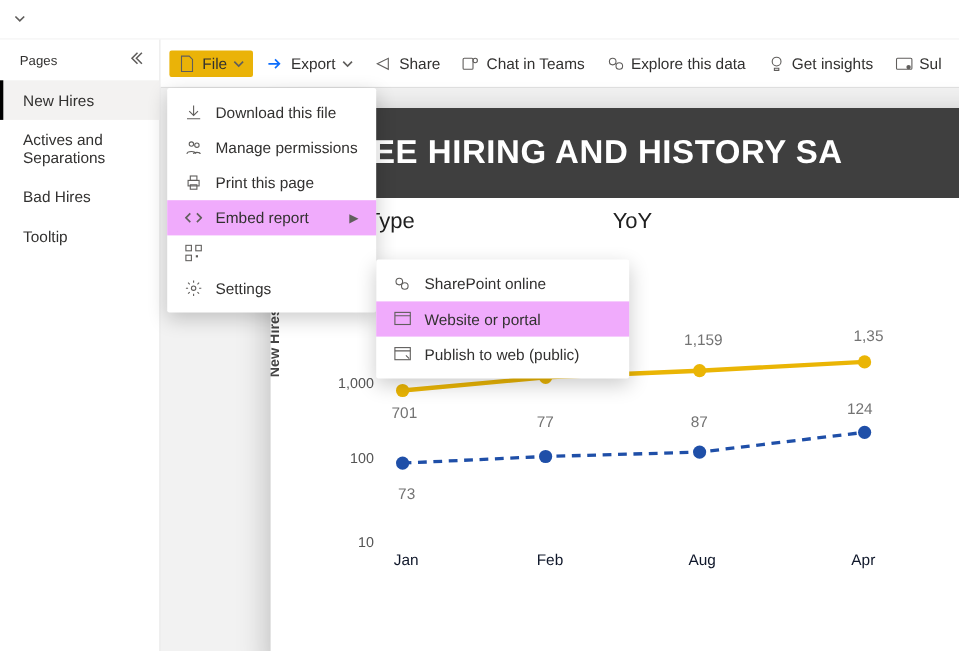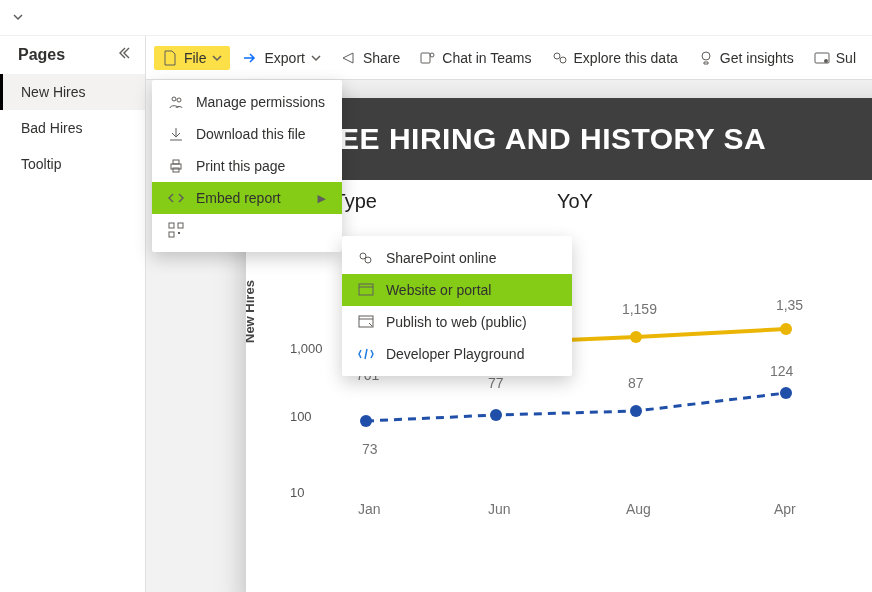--- a/index.html
+++ b/index.html
@@ -5,49 +5,49 @@
   * { box-sizing: border-box; margin: 0; padding: 0; font-family: "Segoe UI", Arial, sans-serif; }
   body { background: #fff; width: 872px; height: 592px; overflow: hidden; color: #323130; }
 
   .topbar { height: 36px; display: flex; align-items: center; padding: 0 12px; border-bottom: 1px solid #f0f0f0; font-size: 14px; }
   .topbar .fname { margin-right: 6px; }
   .topbar .chev { color: #605e5c; }
 
   .main { display: flex; height: calc(592px - 36px); }
 
   .sidebar { width: 180px; border-right: 1px solid #e0e0e0; background: #fff; }
-  .sidebar-head { display:flex; justify-content:space-between; align-items:center; padding: 10px 14px 10px 18px; font-weight:700; font-size:16px; }
+  .sidebar-head { display:flex; justify-content:space-between; align-items:center; padding: 10px 14px 10px 18px; font-weight:400; font-size:12px; }
   .side-item { padding: 10px 14px 10px 18px; font-size:14px; cursor: pointer; border-left: 3px solid transparent; }
   .side-item.active { background:#f3f2f1; border-left-color:#000; font-weight:400; }
 
   .workspace { flex:1; position:relative; background:#f2f2f2; }
   .toolbar { height: 44px; display:flex; align-items:center; background:#fff; border-bottom:1px solid #e0e0e0; padding: 0 8px; font-size:14px; gap: 4px; }
   .toolbar .tbtn { display:flex; align-items:center; gap:6px; padding: 4px 8px; cursor:pointer; border-radius: 2px; white-space: nowrap; }
-  .toolbar .tbtn.active { background:#fde047; }
+  .toolbar .tbtn.active { background:#eab308; }
   .tb-icon { display:inline-flex; width:16px; height:16px; color:#605e5c; }
 
   .report-area { position:absolute; left: 0; right:0; top:44px; bottom:0; padding: 18px 0 0 100px; }
   .report-card { background:#fff; border-radius:12px; box-shadow: 0 8px 30px rgba(0,0,0,0.25); overflow:hidden; height: 510px; width: 690px; }
   .card-header { background:#3f3f3f; color:#fff; padding: 24px 30px; font-size: 30px; font-weight: 700; letter-spacing: .5px; white-space:nowrap; overflow:hidden; }
   .card-body { padding: 10px 20px; position:relative; height: calc(100% - 86px); }
   .chart-titles { display:flex; font-size:20px; color:#202020; }
   .chart-titles .t1 { margin-left: 8px; }
   .chart-titles .t2 { margin-left: 180px; }
 
   .chart { position:relative; margin-top: 40px; height: 320px; }
   .yaxis-title { position:absolute; left:-24px; top: 90px; transform: rotate(-90deg); transform-origin:left top; font-size:13px; font-weight:600; color:#444; }
-  .ytick { position:absolute; left: 24px; width:50px; font-size:13px; color:#555; }
-  .xtick { position:absolute; bottom: -6px; font-size:14px; color:#737373; }
+  .ytick { position:absolute; left: 24px; width:50px; text-align:right; font-size:13px; color:#555; }
+  .xtick { position:absolute; bottom: -6px; font-size:14px; color:#0f172a; }
   svg.plot { position:absolute; left: 80px; top: 0; width: 560px; height: 300px; overflow:visible; }
   .val-label { position:absolute; font-size:14px; color:#737373; }
 
   
   .menu { position:absolute; background:#fff; box-shadow: 0 6px 18px rgba(0,0,0,0.2); border-radius:2px; padding: 6px 0; font-size:14px; z-index: 10; min-width: 190px; }
   .menu .mi { display:flex; align-items:center; gap:12px; padding: 8px 16px; cursor:pointer; white-space:nowrap; }
-  .menu .mi:hover, .menu .mi.hover { background:#84cc16; }
+  .menu .mi:hover, .menu .mi.hover { background:#f0abfc; }
   .menu .mi .mi-icon { width:16px; height:16px; display:inline-flex; color:#605e5c; }
   .menu .mi .mi-arr { margin-left:auto; color:#605e5c; font-size:11px; }
 </style>
 </head>
 <body>
 
 <div class="topbar">
   <span class="chev">
     <svg width="12" height="12" viewBox="0 0 12 12">
         <path d="M2 4l4 4 4-4" fill="none" stroke="currentColor" stroke-width="1.5"></path>
@@ -59,20 +59,21 @@
   <div class="sidebar">
     <div class="sidebar-head">
       <span>Pages</span>
       <span>
         <svg width="14" height="14" viewBox="0 0 14 14">
             <path d="M8 2L3 7l5 5M12 2L7 7l5 5" fill="none" stroke="#605e5c" stroke-width="1.4"></path>
           </svg>
       </span>
     </div>
     <div class="side-item active">New Hires</div>
+    <div class="side-item">Actives and Separations</div>
     <div class="side-item">Bad Hires</div>
     <div class="side-item">Tooltip</div>
   </div>
 
   <div class="workspace">
     <div class="toolbar">
       <div class="tbtn active">
         <span class="tb-icon">
             <svg viewBox="0 0 16 16">
               <path d="M3 1h7l3 3v11H3z" fill="none" stroke="currentColor"></path>
@@ -137,34 +138,34 @@
             </svg>
           </span>
         <span>Sul</span>
       </div>
     </div>
 
     <div class="menu" style="left:6px; top:44px;">
       <div class="mi">
           <span class="mi-icon">
             <svg viewBox="0 0 16 16">
+              <path d="M8 2v8M4 7l4 4 4-4M2 14h12" fill="none" stroke="currentColor"></path>
+            </svg>
+          </span>
+          <span>Download this file</span>
+        </div>
+      <div class="mi">
+          <span class="mi-icon">
+            <svg viewBox="0 0 16 16">
               <circle cx="6" cy="5" r="2" fill="none" stroke="currentColor"></circle>
               <circle cx="11" cy="6" r="2" fill="none" stroke="currentColor"></circle>
               <path d="M2 14c0-3 8-3 8 0M8 14c0-2 6-2 6 0" fill="none" stroke="currentColor"></path>
             </svg>
           </span>
           <span>Manage permissions</span>
-        </div>
-      <div class="mi">
-          <span class="mi-icon">
-            <svg viewBox="0 0 16 16">
-              <path d="M8 2v8M4 7l4 4 4-4M2 14h12" fill="none" stroke="currentColor"></path>
-            </svg>
-          </span>
-          <span>Download this file</span>
         </div>
       <div class="mi">
           <span class="mi-icon">
             <svg viewBox="0 0 16 16">
               <rect x="3" y="6" width="10" height="5" fill="none" stroke="currentColor"></rect>
               <rect x="5" y="2" width="6" height="4" fill="none" stroke="currentColor"></rect>
               <rect x="5" y="10" width="6" height="4" fill="none" stroke="currentColor"></rect>
             </svg>
           </span>
           <span>Print this page</span>
@@ -181,20 +182,29 @@
       <div class="mi">
           <span class="mi-icon">
             <svg viewBox="0 0 16 16">
               <rect x="1" y="1" width="5" height="5" fill="none" stroke="currentColor"></rect>
               <rect x="10" y="1" width="5" height="5" fill="none" stroke="currentColor"></rect>
               <rect x="1" y="10" width="5" height="5" fill="none" stroke="currentColor"></rect>
               <rect x="10" y="10" width="2" height="2" fill="currentColor"></rect>
             </svg>
           </span>
         </div>
+      <div class="mi">
+          <span class="mi-icon">
+            <svg viewBox="0 0 16 16">
+              <circle cx="8" cy="8" r="2" fill="none" stroke="currentColor"></circle>
+              <path d="M8 1v2M8 13v2M1 8h2M13 8h2M3 3l1.5 1.5M11.5 11.5L13 13M3 13l1.5-1.5M11.5 4.5L13 3" stroke="currentColor"></path>
+            </svg>
+          </span>
+          <span>Settings</span>
+        </div>
     </div>
 
     <div class="menu" style="left:196px; top:200px; min-width:230px;">
       <div class="mi">
           <span class="mi-icon">
             <svg viewBox="0 0 16 16">
               <circle cx="5" cy="6" r="3" fill="none" stroke="currentColor"></circle>
               <circle cx="10" cy="10" r="3" fill="none" stroke="currentColor"></circle>
             </svg>
           </span>
@@ -210,28 +220,20 @@
           <span>Website or portal</span>
         </div>
       <div class="mi">
           <span class="mi-icon">
             <svg viewBox="0 0 16 16">
               <rect x="1" y="2" width="14" height="11" fill="none" stroke="currentColor"></rect>
               <path d="M1 5h14M11 9l3 3" stroke="currentColor"></path>
             </svg>
           </span>
           <span>Publish to web (public)</span>
-        </div>
-      <div class="mi">
-          <span class="mi-icon">
-            <svg viewBox="0 0 16 16">
-              <path d="M3 4l-2 4 2 4M13 4l2 4-2 4M9 3L7 13" fill="none" stroke="#1f7de0" stroke-width="1.5"></path>
-            </svg>
-          </span>
-          <span>Developer Playground</span>
         </div>
     </div>
 
     <div class="report-area">
       <div class="report-card">
         <div class="card-header">LOYEE HIRING AND HISTORY SA</div>
         <div class="card-body">
           <div class="chart-titles">
             <span class="t1">res by Type</span>
             <span class="t2">YoY</span>
@@ -263,21 +265,21 @@
               <circle cx="440" cy="76" r="6" fill="#eab505"></circle>
 
               <polyline points="20,168 150,162 290,158 440,140" fill="none" stroke="#1f4fa8" stroke-width="3" stroke-dasharray="8 6"></polyline>
               <circle cx="20" cy="168" r="6" fill="#1f4fa8"></circle>
               <circle cx="150" cy="162" r="6" fill="#1f4fa8"></circle>
               <circle cx="290" cy="158" r="6" fill="#1f4fa8"></circle>
               <circle cx="440" cy="140" r="6" fill="#1f4fa8"></circle>
             </svg>
 
             <div class="xtick" style="left:92px; top:248px;">Jan</div>
-            <div class="xtick" style="left:222px; top:248px;">Jun</div>
+            <div class="xtick" style="left:222px; top:248px;">Feb</div>
             <div class="xtick" style="left:360px; top:248px;">Aug</div>
             <div class="xtick" style="left:508px; top:248px;">Apr</div>
           </div>
         </div>
       </div>
     </div>
   </div>
 </div>
 
 </body></html>

